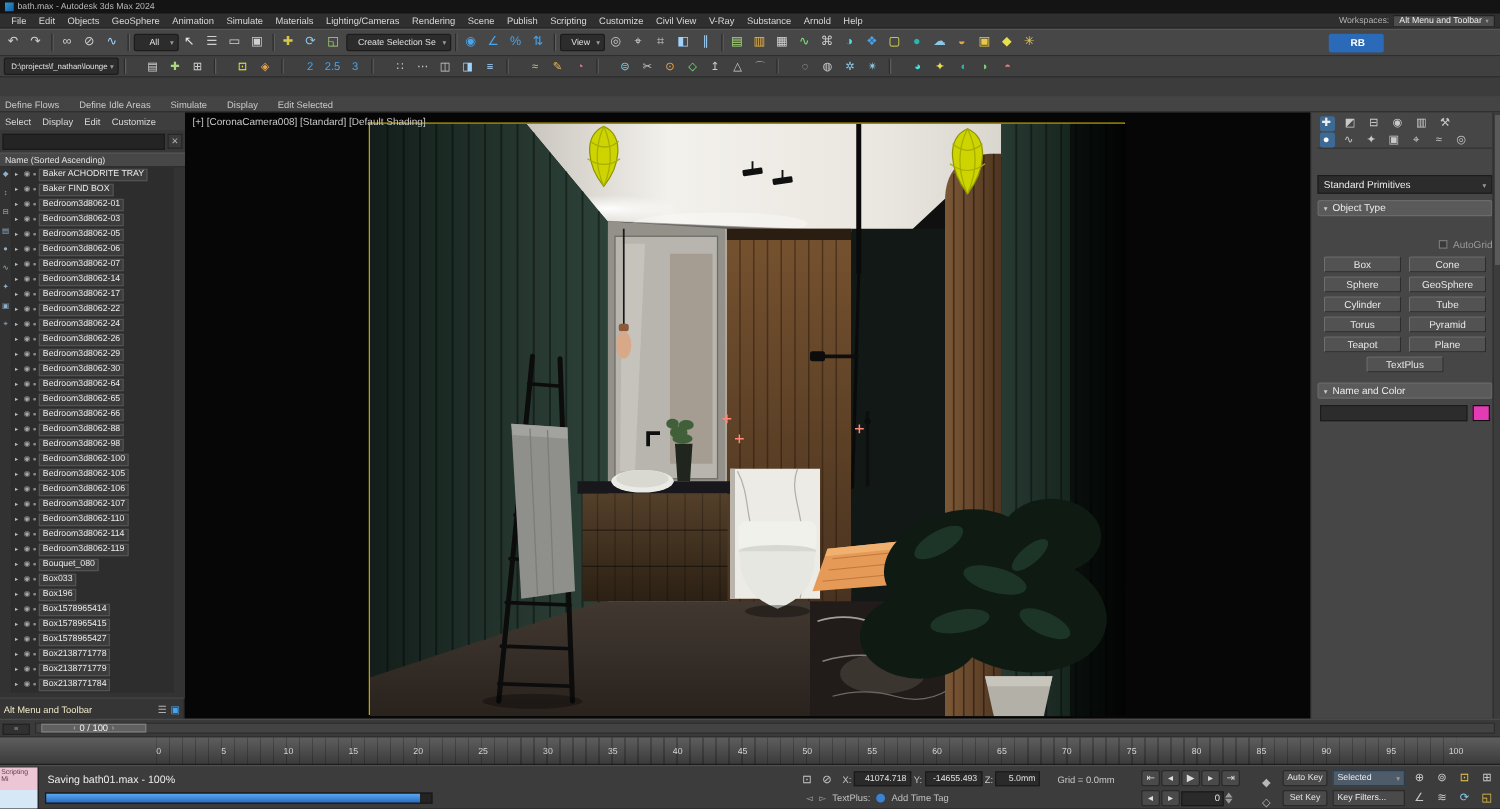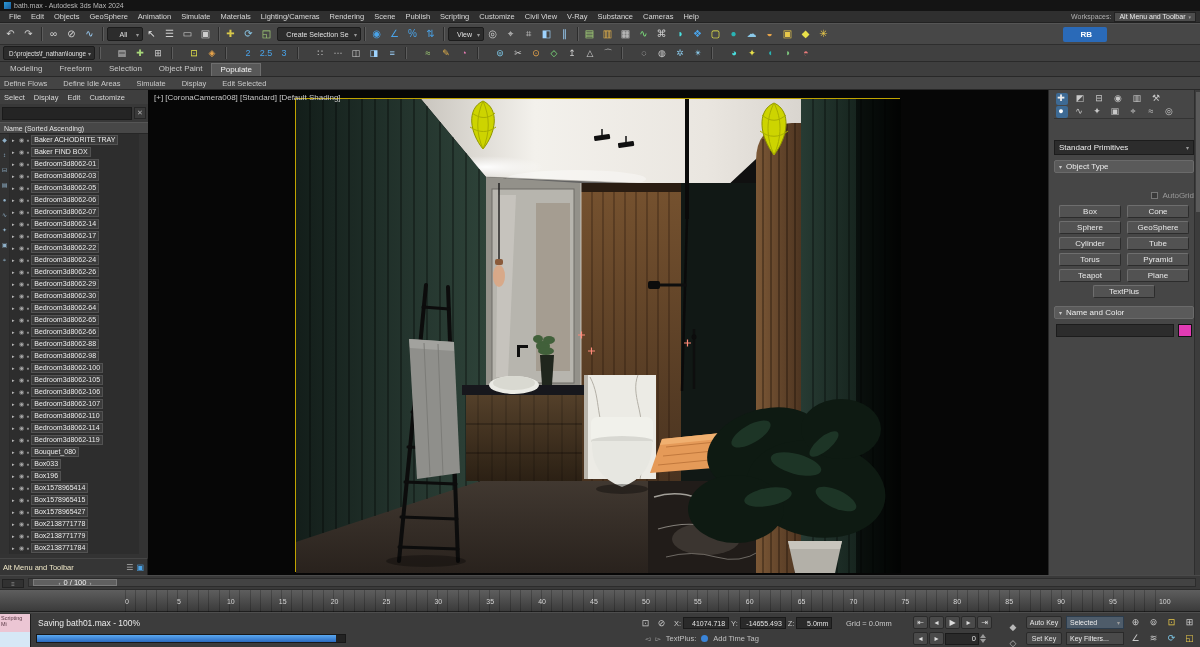--- a/index.html
+++ b/index.html
@@ -174,21 +174,21 @@
   <span class="menu-item">Scripting</span>
 
   <span class="menu-item">Customize</span>
 
   <span class="menu-item">Civil View</span>
 
   <span class="menu-item">V-Ray</span>
 
   <span class="menu-item">Substance</span>
 
-  <span class="menu-item">Cameras</span>
+  <span class="menu-item">Arnold</span>
 
   <span class="menu-item">Help</span>
 </div>
     <div id="workspaces">
       <span>Workspaces:</span>
       <span class="box">
           <span>Alt Menu and Toolbar</span>
           <span style="font-size:5px;color:#9a9a9a">▾</span>
         </span>
     </div>
@@ -629,31 +629,20 @@
         <span class="g" style="color: rgb(126, 200, 126);">◗</span>
         <span class="l"></span>
       </span>
 
   <span class="tbi icon">
         <span class="g" style="color: rgb(232, 122, 122);">◓</span>
         <span class="l"></span>
       </span>
 </div>
 
-  <div id="ribbontabs">
-  <span class="rtab">Modeling</span>
-
-  <span class="rtab">Freeform</span>
-
-  <span class="rtab">Selection</span>
-
-  <span class="rtab">Object Paint</span>
-
-  <span class="rtab active">Populate</span>
-</div>
   <div id="ribbonsub">
   <span class="rsub">Define Flows</span>
 
   <span class="rsub">Define Idle Areas</span>
 
   <span class="rsub">Simulate</span>
 
   <span class="rsub">Display</span>
 
   <span class="rsub">Edit Selected</span>

